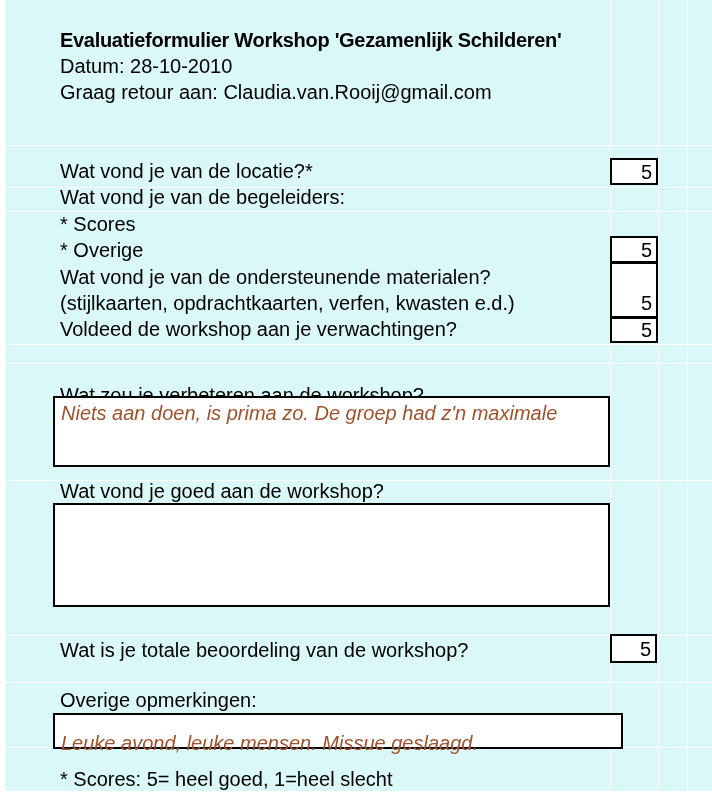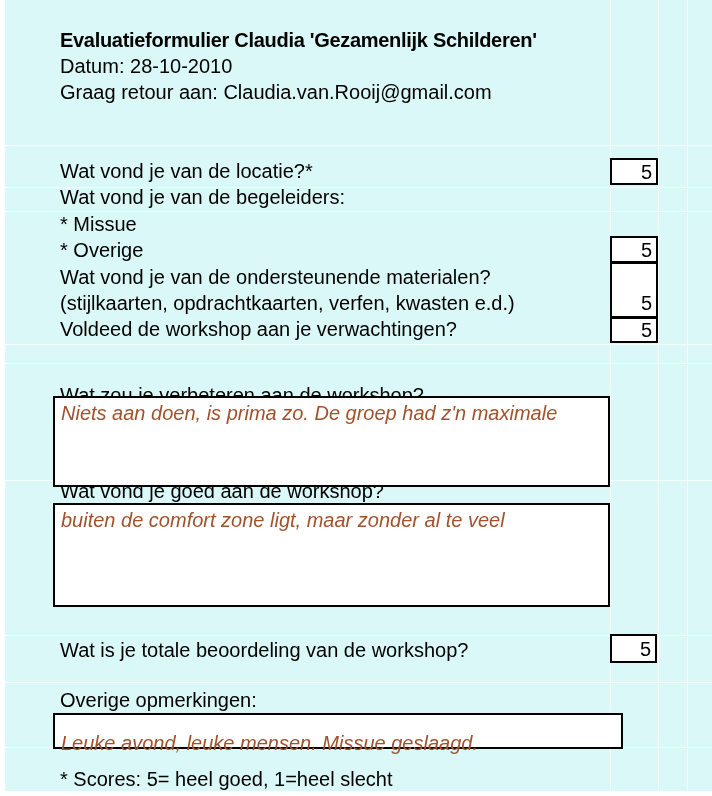--- a/index.html
+++ b/index.html
@@ -41,46 +41,45 @@
 <div class="gl h" style="top:344px"></div>
 <div class="gl h" style="top:363px"></div>
 <div class="gl h" style="top:480px"></div>
 <div class="gl h" style="top:635px"></div>
 <div class="gl h" style="top:682px"></div>
 <div class="gl h" style="top:747px"></div>
 <div class="gl v" style="left:610px"></div>
 <div class="gl v" style="left:658px"></div>
 <div class="gl v" style="left:687px"></div>
 
-<div class="abs label title" style="top:27px">Evaluatieformulier Claudia 'Gezamenlijk Schilderen'</div>
+<div class="abs label title" style="top:27px">Evaluatieformulier Workshop 'Gezamenlijk Schilderen'</div>
 <div class="abs label" style="top:53px">Datum: 28-10-2010</div>
 <div class="abs label" style="top:79px">Graag retour aan: Claudia.van.Rooij@gmail.com</div>
 
 <div class="abs label" style="top:158px">Wat vond je van de locatie?*</div>
 <div class="abs label" style="top:184px">Wat vond je van de begeleiders:</div>
-<div class="abs label" style="top:211px">* Missue</div>
+<div class="abs label" style="top:211px">* Scores</div>
 <div class="abs label" style="top:237px">* Overige</div>
 <div class="abs label" style="top:264px">Wat vond je van de ondersteunende materialen?</div>
 <div class="abs label" style="top:290px">(stijlkaarten, opdrachtkaarten, verfen, kwasten e.d.)</div>
 <div class="abs label" style="top:316px">Voldeed de workshop aan je verwachtingen?</div>
 
 <div class="abs scorebox" style="top:158px;height:27px">5</div>
 <div class="abs scorebox left-align" style="top:210px;height:27px">nvt</div>
 <div class="abs scorebox" style="top:236px;height:27px">5</div>
 <div class="abs scorebox bottom-align" style="top:262px;height:56px">5</div>
 <div class="abs scorebox" style="top:317px;height:26px">5</div>
 
 <div class="abs label" style="top:382px">Wat zou je verbeteren aan de workshop?</div>
-<div class="abs answerbox" style="left:53px;top:396px;width:557px;height:91px">
+<div class="abs answerbox" style="left:53px;top:396px;width:557px;height:71px">
   <div class="ln">Niets aan doen, is prima zo. De groep had z'n maximale</div>
 </div>
 
 <div class="abs label" style="top:478px">Wat vond je goed aan de workshop?</div>
 <div class="abs answerbox" style="left:53px;top:503px;width:557px;height:104px">
-  <div class="ln">buiten de comfort zone ligt, maar zonder al te veel</div>
 </div>
 
 <div class="abs label" style="top:637px">Wat is je totale beoordeling van de workshop?</div>
 <div class="abs scorebox" style="top:634px;height:29px;width:47px">5</div>
 
 <div class="abs label" style="top:687px">Overige opmerkingen:</div>
 <div class="abs answerbox" style="left:53px;top:713px;width:570px;height:25px;padding:16px 6px;line-height:25px">
   <div class="ln">Leuke avond, leuke mensen. Missue geslaagd.</div>
 </div>
 

